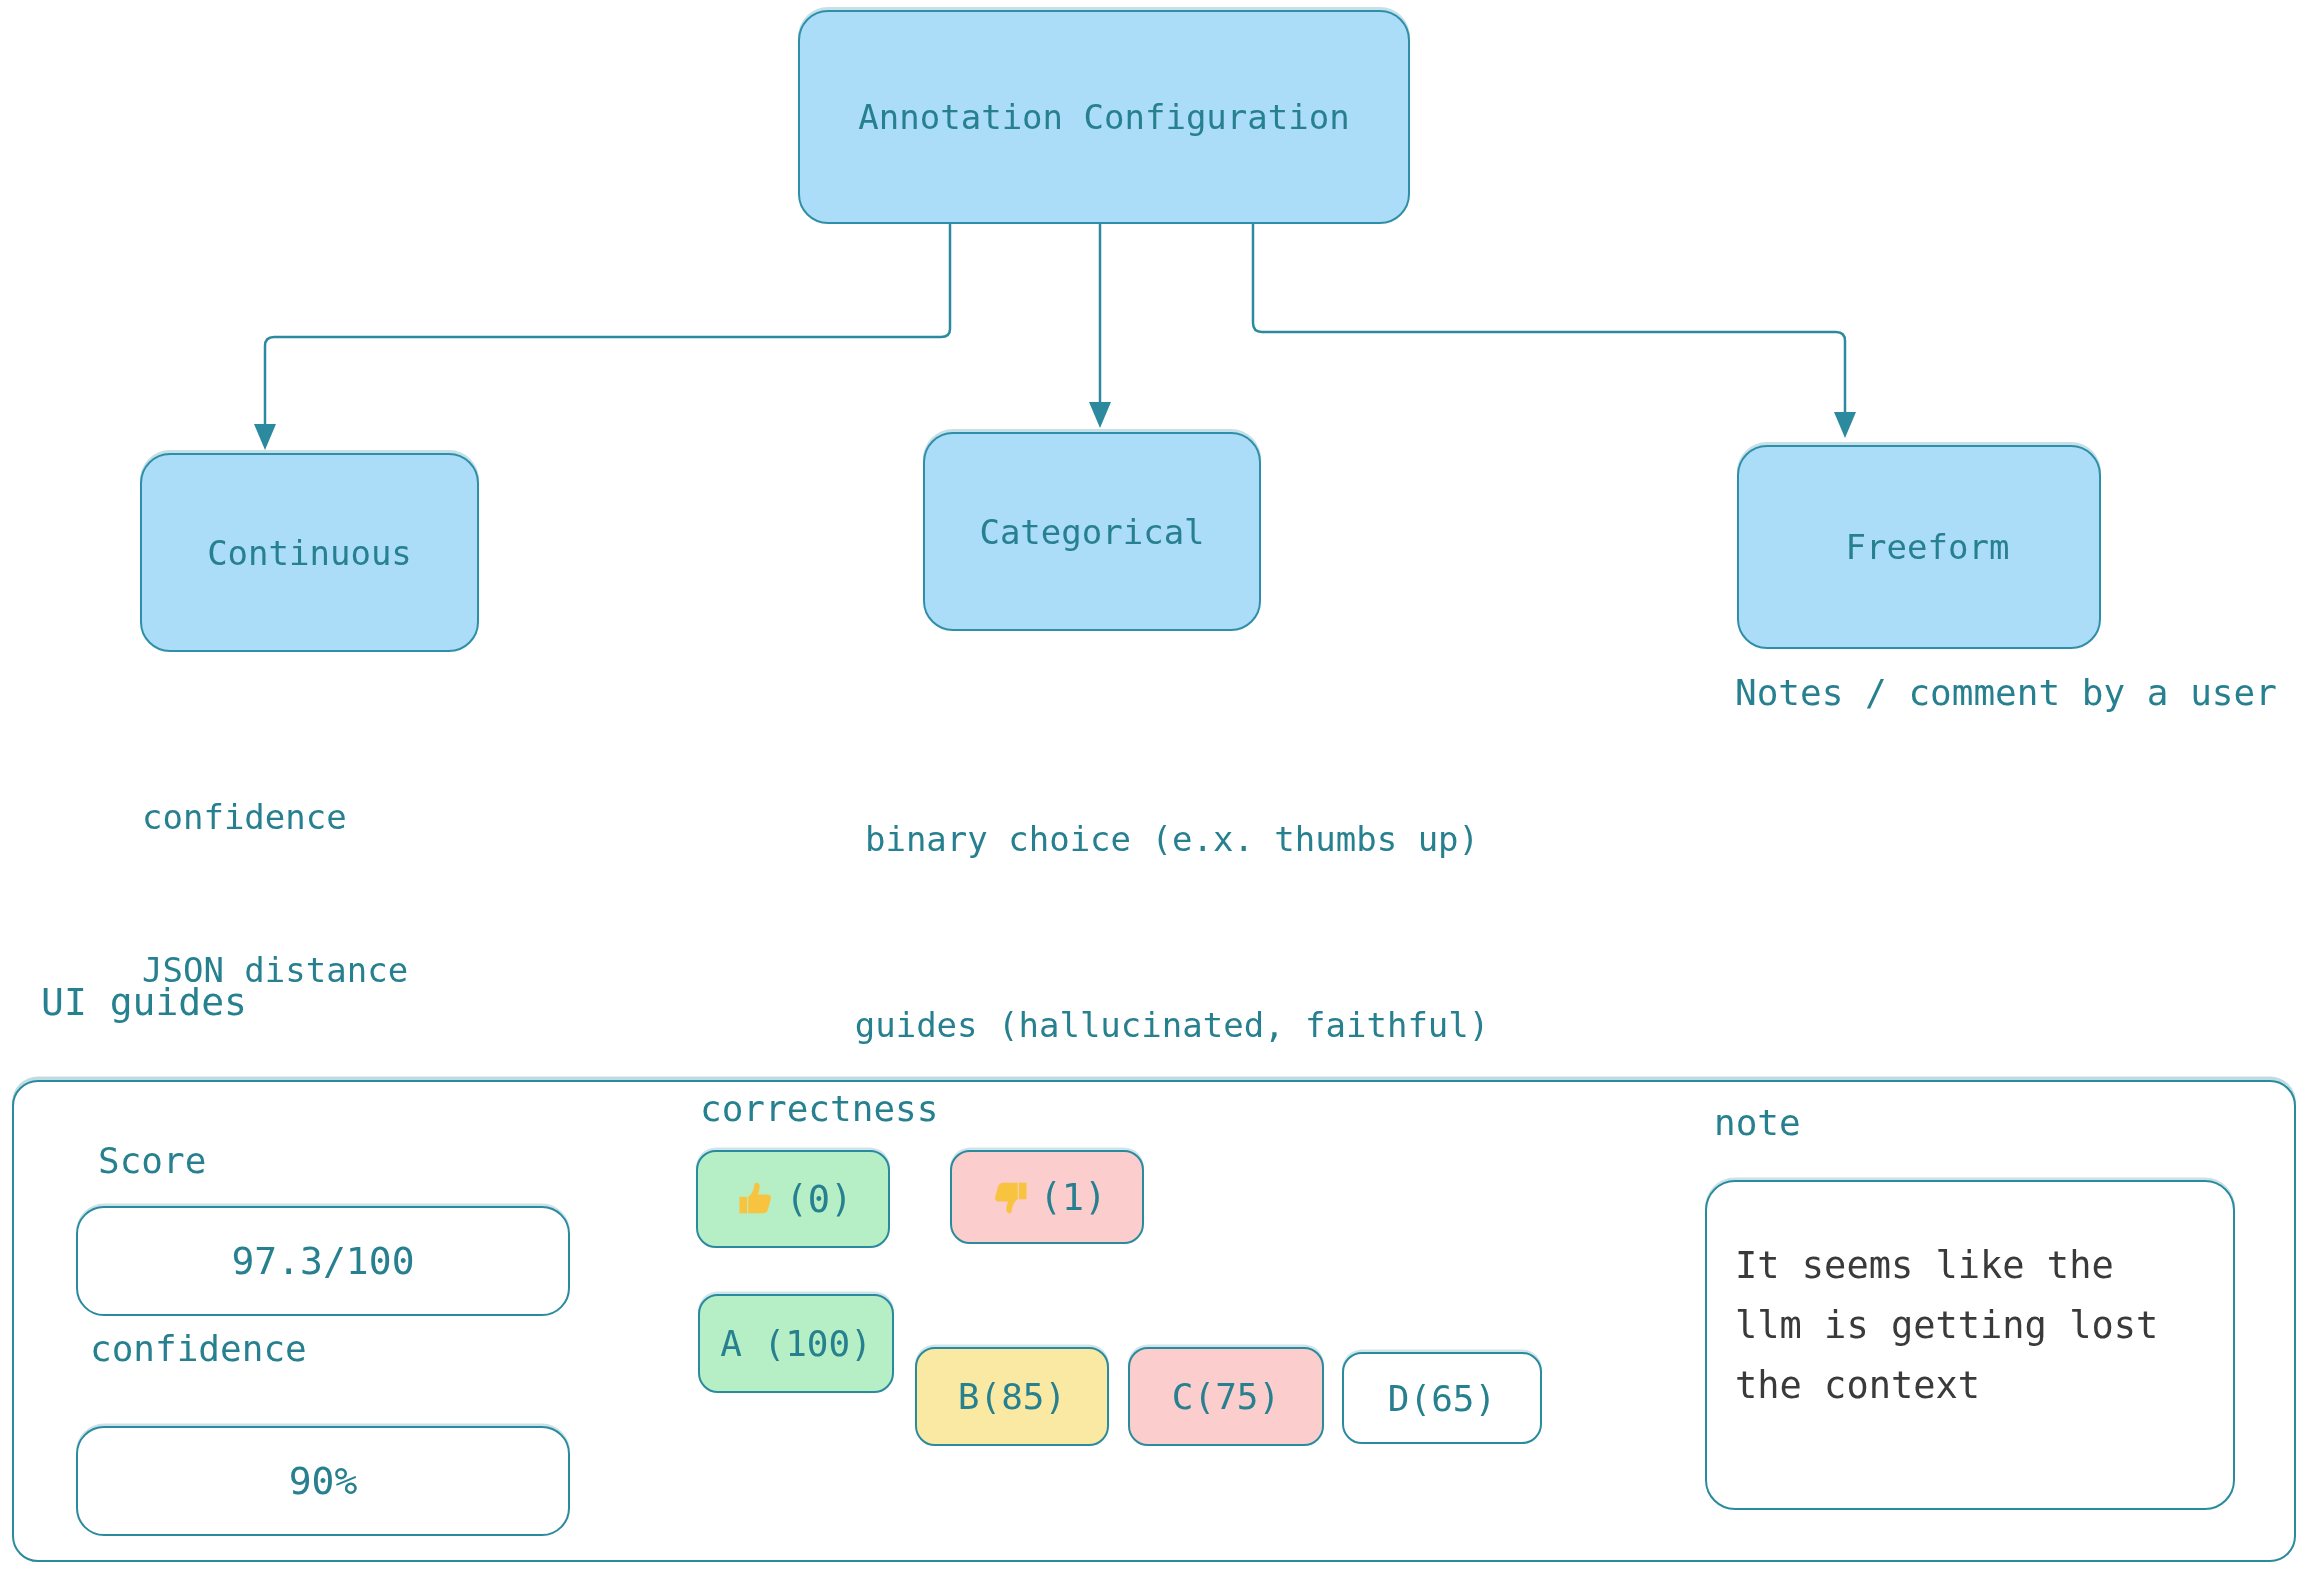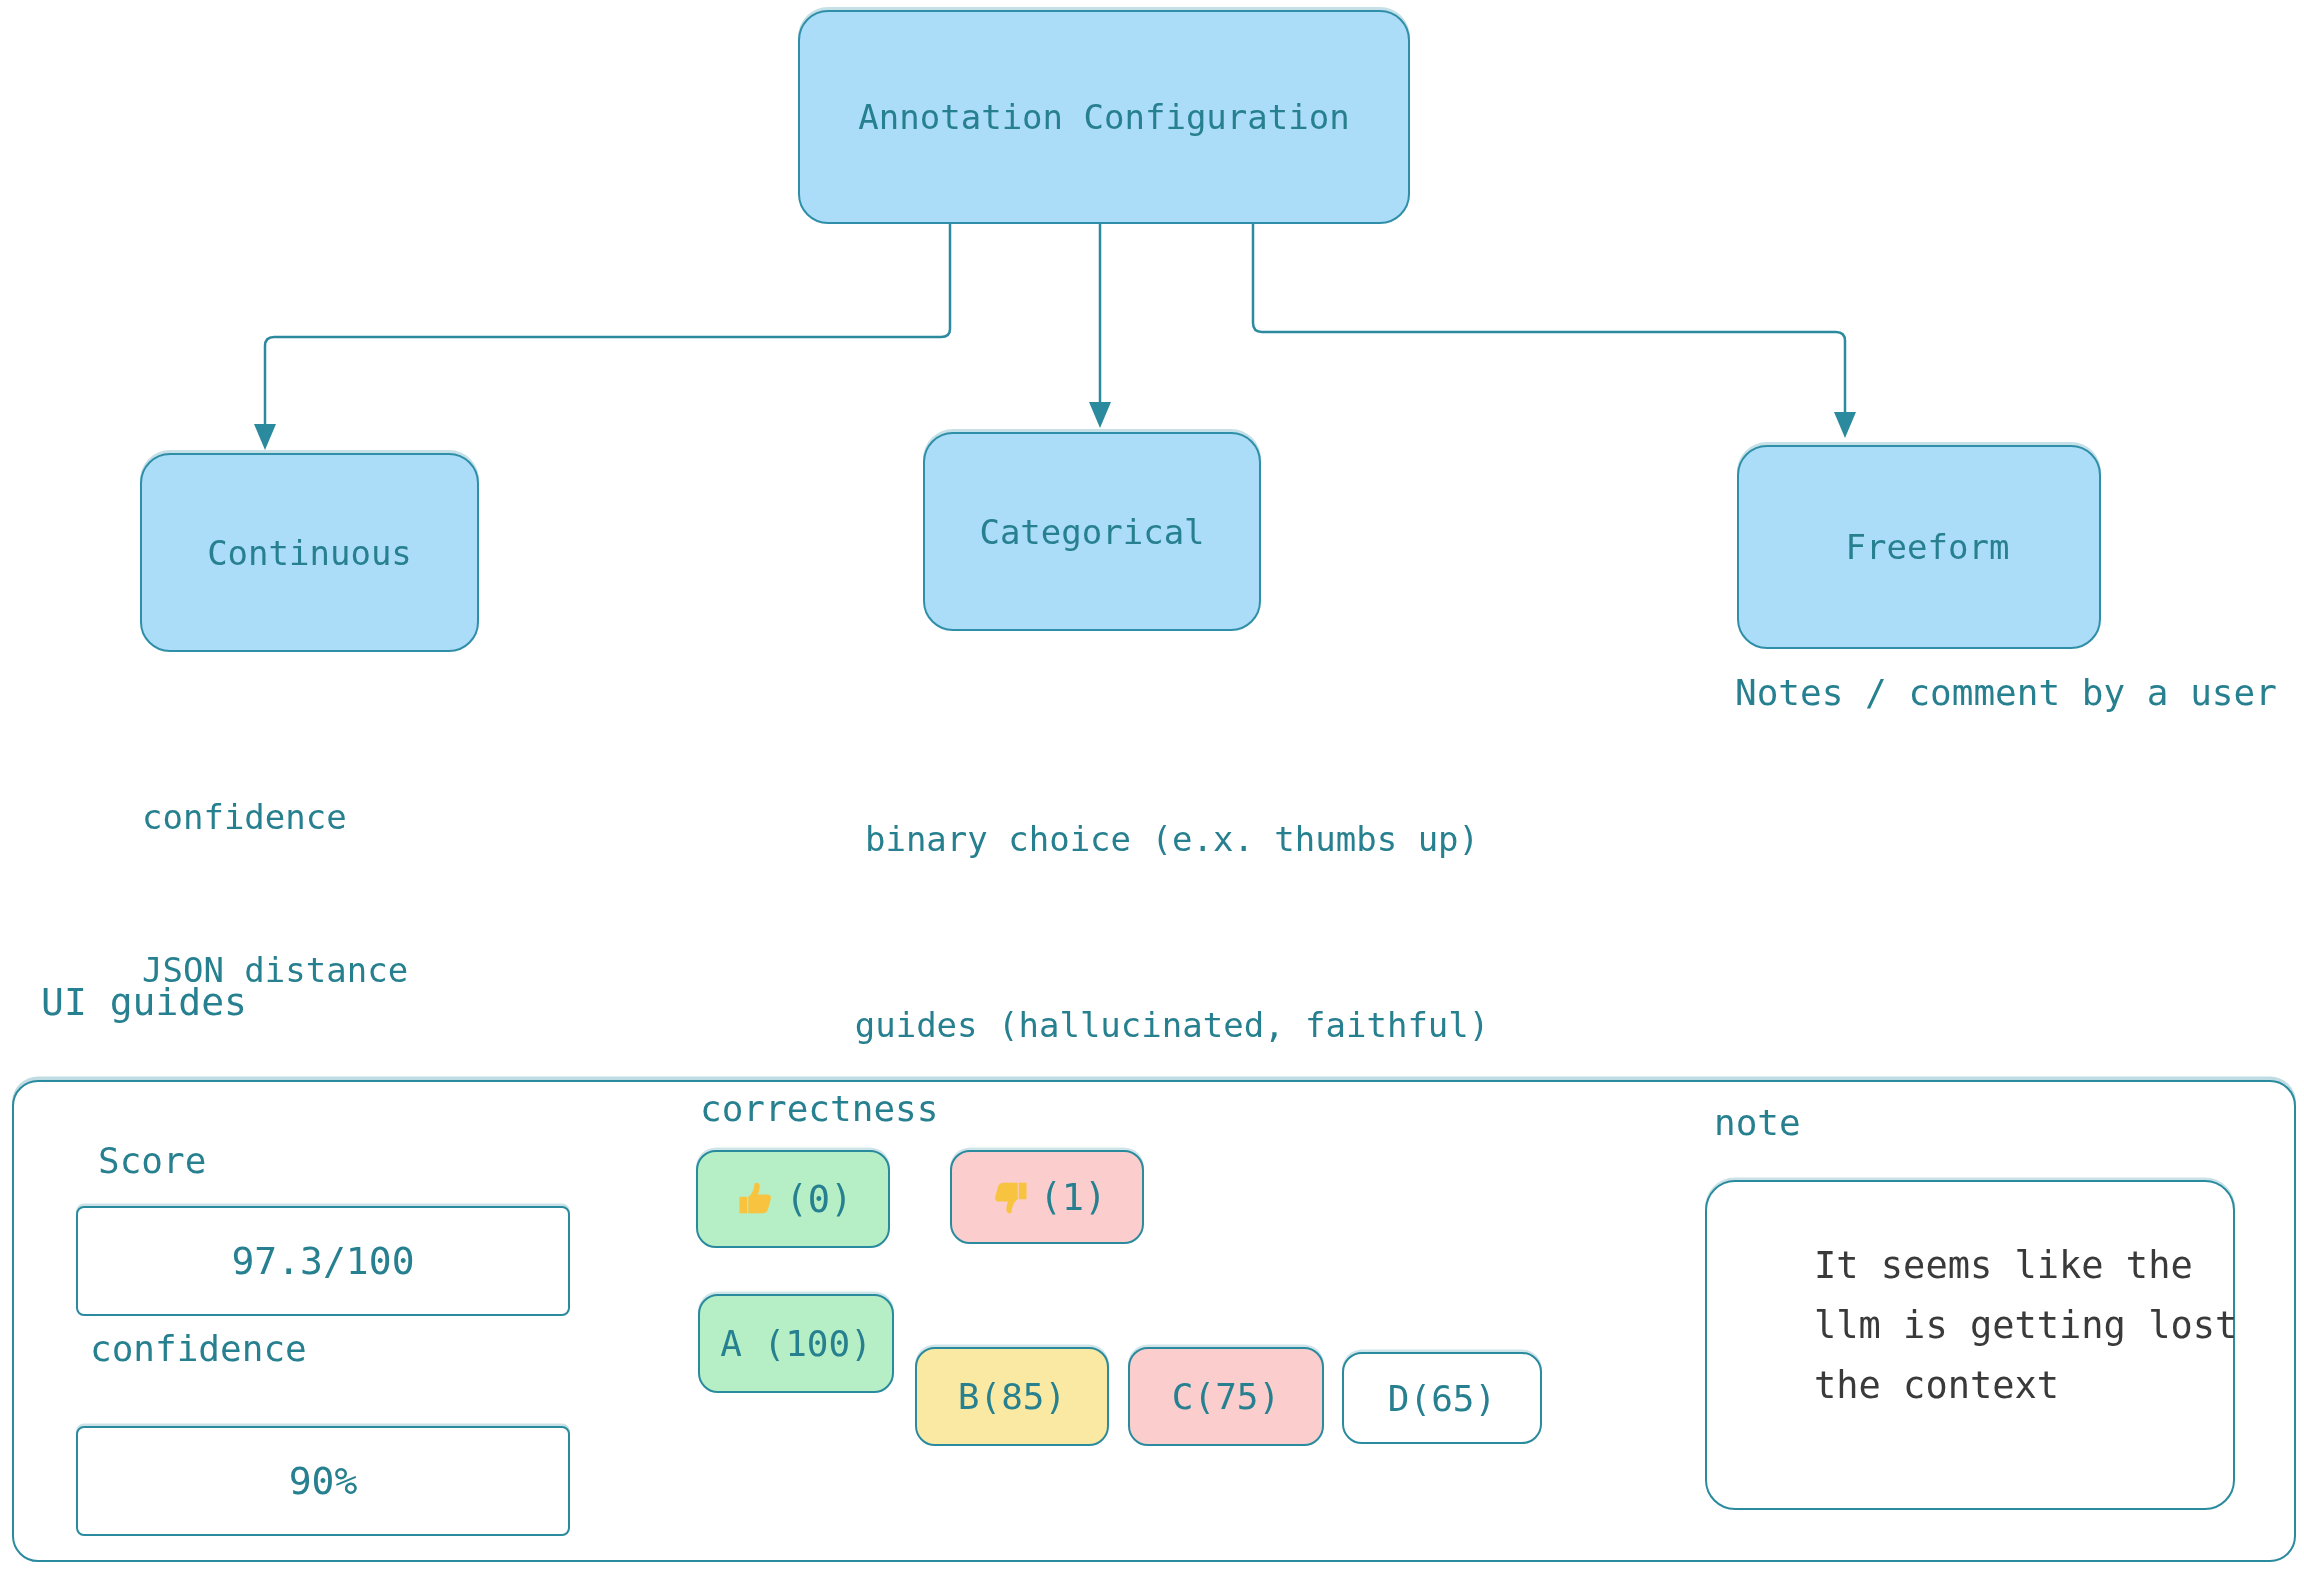--- a/index.html
+++ b/index.html
@@ -22,39 +22,39 @@
   .single-line{position:absolute;font-size:36px;color:#27808f;white-space:pre;}
   
   .panel{
     position:absolute;left:12px;top:1080px;width:2280px;height:478px;
     border:2.5px solid #2a8a9e;border-radius:26px;background:#ffffff;
     box-shadow:0 -3.5px 0 rgba(42,138,158,.30);
   }
   .field-label{position:absolute;font-size:36px;color:#27808f;white-space:pre;}
   .text-input{
     position:absolute;display:flex;align-items:center;justify-content:center;
-    border:2.5px solid #2a8a9e;border-radius:8px;background:#fff;
+    border:2.5px solid #2a8a9e;border-radius:28px;background:#fff;
     font-size:38px;color:#27808f;
     box-shadow:0 -2.5px 0 rgba(42,138,158,.25);
   }
   .chip{
     position:absolute;display:flex;align-items:center;justify-content:center;gap:8px;
     border:2.5px solid #2a8a9e;border-radius:20px;
     font-size:37px;color:#27808f;white-space:pre;
     box-shadow:0 -2.5px 0 rgba(42,138,158,.22);
   }
   .chip.green{background:#b6eec6;}
   .chip.red{background:#fbcdcd;}
   .chip.yellow{background:#fae9a2;}
   .chip.plain{background:#ffffff;}
   .note-box{
     position:absolute;left:1705px;top:1180px;width:530px;height:330px;
     border:2.5px solid #2a8a9e;border-radius:30px;background:#fff;
     box-shadow:0 -2.5px 0 rgba(42,138,158,.25);
-    box-sizing:border-box;padding:54px 26px 0 107px;
+    box-sizing:border-box;padding:54px 26px 0 28px;
   }
   .note-box .line{font-size:37px;line-height:60px;color:#3a3a3a;white-space:pre;}
   .icon-svg{display:inline-block;vertical-align:middle;}
 </style>
 </head>
 <body>
 
 <svg class="abs" style="left:0;top:0;" width="2304" height="1000" viewBox="0 0 2304 1000">
   <g stroke="#2b8a9e" stroke-width="2.5" fill="none" stroke-linecap="round">
     <path d="M950,220 V329 Q950,337 941,337 H274 Q265,337 265,346 V426"></path>

